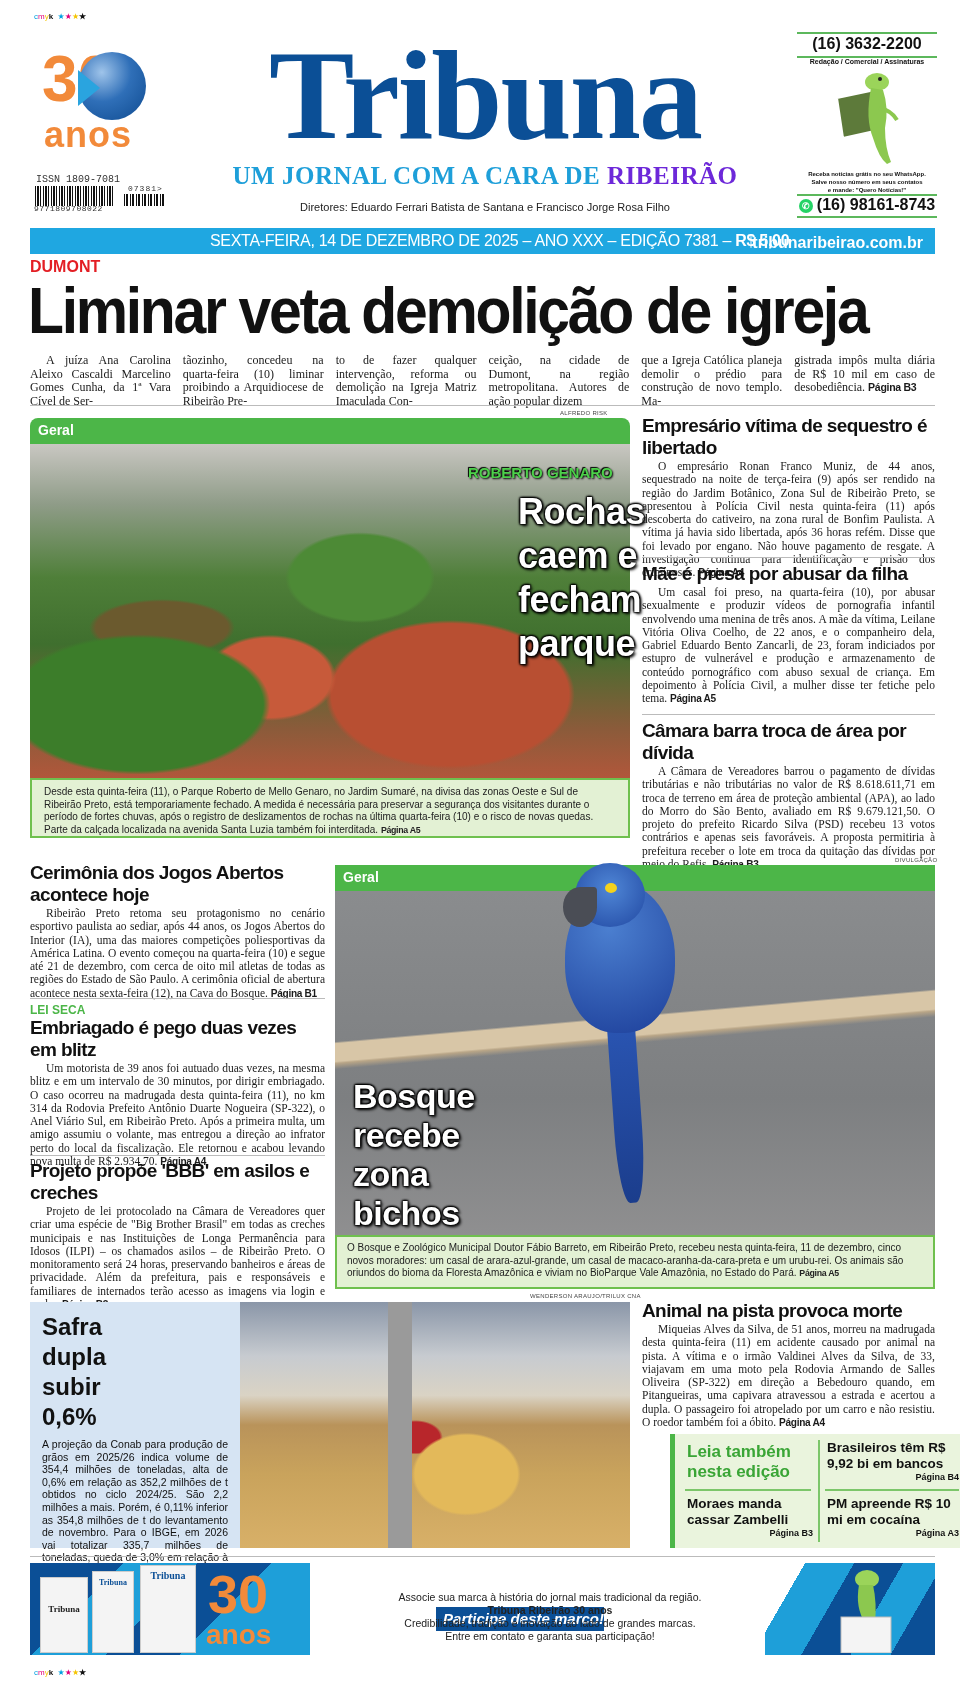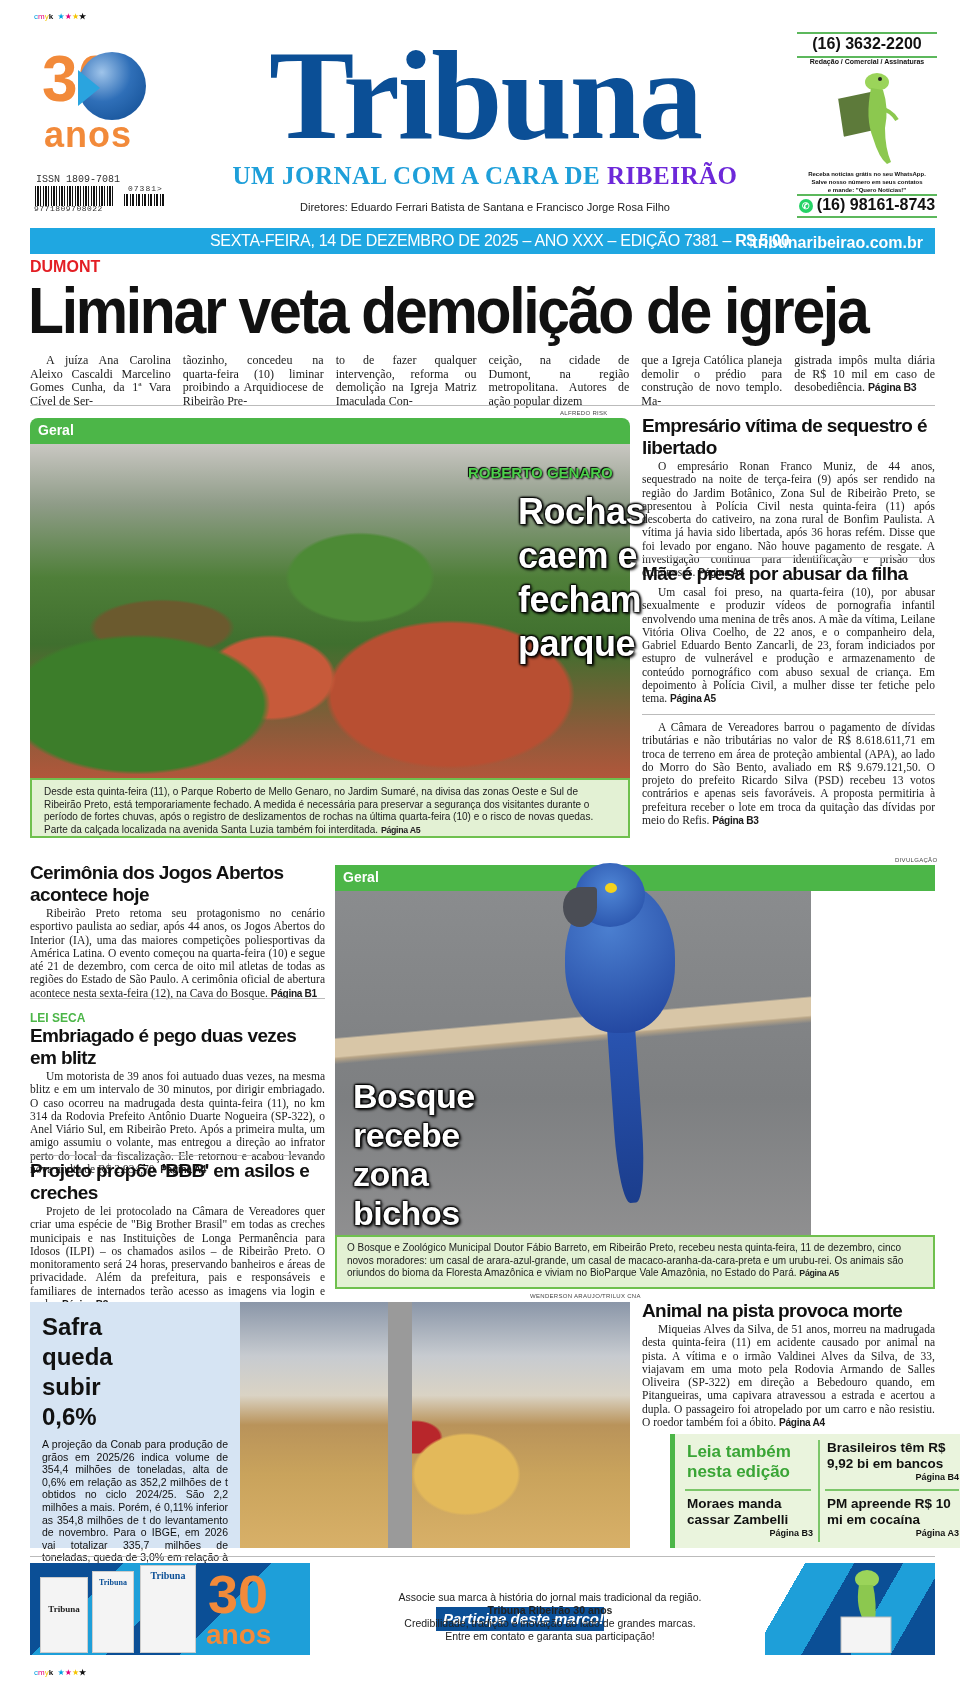--- a/index.html
+++ b/index.html
@@ -82,21 +82,21 @@
   .parrot .tail { position:absolute; left:78px; top:160px; width:28px; height:180px; background: linear-gradient(180deg, #2a55b2, #1b3d8c); border-radius: 0 0 40% 40%; transform: rotate(-4deg); }
 
   .photo-harvest { background:
       radial-gradient(ellipse at 58% 70%, #e3b95a 0 16%, transparent 17%),
       linear-gradient(90deg, transparent 0 38%, #9a9a9a 38% 44%, transparent 44%),
       radial-gradient(ellipse at 45% 55%, #b8262b 0 8%, transparent 9%),
       linear-gradient(180deg, #8a96a8 0%, #c7cbd0 22%, #dad3c4 38%, #b9935a 50%, #c9a35c 70%, #d8b068 100%); }
 
   .article h2 { font: bold 19px "Liberation Sans", sans-serif; color:#111; line-height: 22px; letter-spacing: -0.6px; }
   .article p { font: 11.5px "Liberation Serif", serif; line-height: 13.3px; text-align: justify; text-indent: 16px; margin-top: 1px; }
-  .kicker-green { font: bold 12px "Liberation Sans", sans-serif; color:#4cb648;margin-top:8px; }
+  .kicker-green { font: bold 12px "Liberation Sans", sans-serif; color:#4cb648; }
 
   .safra { background:#d6e4f3; }
   .safra h2 { font: bold 24px "Liberation Sans", sans-serif; line-height: 30px; color:#111; }
   .safra p { font: 10.5px "Liberation Sans", sans-serif; line-height: 12.6px; text-align: justify; color:#111; margin-top: 6px; }
 
   .leia { background:#eaf4dd; border-left: 5px solid #4cb648; margin-left: 28px; }
   .leia .title { font: bold 17px "Liberation Sans", sans-serif; color:#3aa536; line-height: 20px; }
   .leia .item { font: bold 13.5px "Liberation Sans", sans-serif; color:#111; line-height: 16px; }
   .leia .ipg { font: bold 9px "Liberation Sans", sans-serif; color:#111; text-align:right; }
   .leia .hline { height:2px; background:#7cc66a; }
@@ -189,20 +189,21 @@
   <h2>Empresário vítima de sequestro é libertado</h2>
   <p><span>O empresário Ronan Franco Muniz, de 44 anos, sequestrado na noite de terça-feira (9) após ser rendido na região do Jardim Botânico, Zona Sul de Ribeirão Preto, se apresentou à Polícia Civil nesta quinta-feira (11) após descoberta do cativeiro, na zona rural de Bonfim Paulista. A vítima já havia sido libertada, após 36 horas refém. Disse que foi levado por engano. Não houve pagamento de resgate. A investigação continua para identificação e prisão dos criminosos.</span> <span class="pg">Página A4</span></p>
 </div>
 <div class="abs hr" style="left:642px;top:557px;width:293px;"></div>
 <div class="abs article" style="left:642px;top:563px;width:293px;">
   <h2>Mãe é presa por abusar da filha</h2>
   <p><span>Um casal foi preso, na quarta-feira (10), por abusar sexualmente e produzir vídeos de pornografia infantil envolvendo uma menina de três anos. A mãe da vítima, Leilane Vitória Oliva Coelho, de 22 anos, e o companheiro dela, Gabriel Eduardo Bento Zancarli, de 23, foram indiciados por estupro de vulnerável e produção e armazenamento de conteúdo pornográfico com abuso sexual de criança. Em depoimento à Polícia Civil, a mulher disse ter fetiche pelo tema.</span> <span class="pg">Página A5</span></p>
 </div>
 <div class="abs hr" style="left:642px;top:714px;width:293px;"></div>
 <div class="abs article" style="left:642px;top:720px;width:293px;">
+  <h2>Câmara barra troca de área por dívida</h2>
   <p><span>A Câmara de Vereadores barrou o pagamento de dívidas tributárias e não tributárias no valor de R$ 8.618.611,71 em troca de terreno em área de proteção ambiental (APA), ao lado do Morro do São Bento, avaliado em R$ 9.679.121,50. O projeto do prefeito Ricardo Silva (PSD) recebeu 13 votos contrários e apenas seis favoráveis. A proposta permitiria à prefeitura receber o lote em troca da quitação das dívidas por meio do Refis.</span> <span class="pg">Página B3</span></p>
 </div>
 
 <div class="abs article" style="left:30px;top:862px;width:295px;">
   <h2>Cerimônia dos Jogos Abertos acontece hoje</h2>
   <p><span>Ribeirão Preto retoma seu protagonismo no cenário esportivo paulista ao sediar, após 44 anos, os Jogos Abertos do Interior (IA), uma das maiores competições poliesportivas da América Latina. O evento começou na quarta-feira (10) e segue até 21 de dezembro, com cerca de oito mil atletas de todas as regiões do Estado de São Paulo. A cerimônia oficial de abertura acontece nesta sexta-feira (12), na Cava do Bosque.</span> <span class="pg">Página B1</span></p>
 </div>
 <div class="abs hr" style="left:30px;top:998px;width:295px;"></div>
 <div class="abs article" style="left:30px;top:1003px;width:295px;">
   <div class="kicker-green">LEI SECA</div>
@@ -210,42 +211,42 @@
   <p><span>Um motorista de 39 anos foi autuado duas vezes, na mesma blitz e em um intervalo de 30 minutos, por dirigir embriagado. O caso ocorreu na madrugada desta quinta-feira (11), no km 314 da Rodovia Prefeito Antônio Duarte Nogueira (SP-322), o Anel Viário Sul, em Ribeirão Preto. Após a primeira multa, um amigo assumiu o volante, mas entregou a direção ao infrator perto do local da fiscalização. Ele retornou e acabou levando nova multa de R$ 2.934,70.</span> <span class="pg">Página A4</span></p>
 </div>
 <div class="abs hr" style="left:30px;top:1155px;width:295px;"></div>
 <div class="abs article" style="left:30px;top:1160px;width:295px;">
   <h2>Projeto propõe 'BBB' em asilos e creches</h2>
   <p><span>Projeto de lei protocolado na Câmara de Vereadores quer criar uma espécie de "Big Brother Brasil" em todas as creches municipais e nas Instituições de Longa Permanência para Idosos (ILPI) – os chamados asilos – de Ribeirão Preto. O monitoramento será 24 horas, preservando banheiros e áreas de privacidade. Além da prefeitura, pais e responsáveis e familiares de internados terão acesso as imagens via login e senha.</span> <span class="pg">Página B3</span></p>
 </div>
 
 <div class="abs credit" style="left:895px;top:857px;">DIVULGAÇÃO</div>
 <div class="abs section-tag" style="left:335px;top:865px;width:600px;height:26px;border-radius:0;">Geral</div>
-<div class="abs photo-parrot" style="left:335px;top:891px;width:476px;height:344px;">
+<div class="abs photo-parrot" style="left:335px;top:891px;width:600px;height:344px;">
   <div class="parrot" style="left:200px;top:-28px;">
     <div class="tail"></div>
     <div class="body"></div>
     <div class="head"></div>
     <div class="beak"></div>
     <div class="eye"></div>
   </div>
   <div class="abs overlay-hl" style="left:18px;top:186px;font-size:34px;line-height:39px;">
     <div>Bosque</div>
     <div>recebe</div>
     <div>zona</div>
     <div>bichos</div>
   </div>
 </div>
 <div class="abs capbox" style="left:335px;top:1235px;width:600px;height:54px;padding:5px 10px;"><span>O Bosque e Zoológico Municipal Doutor Fábio Barreto, em Ribeirão Preto, recebeu nesta quinta-feira, 11 de dezembro, cinco novos moradores: um casal de arara-azul-grande, um casal de macaco-aranha-da-cara-preta e um urubu-rei. Os animais são oriundos do bioma da Floresta Amazônica e viviam no BioParque Vale Amazônia, no Estado do Pará.</span> <span class="pg">Página A5</span></div>
 
 <div class="abs credit" style="left:530px;top:1293px;">WENDERSON ARAUJO/TRILUX CNA</div>
 <div class="abs safra" style="left:30px;top:1302px;width:210px;height:246px;padding:10px 12px;">
   <h2>
     <div>Safra</div>
-    <div>queda</div>
+    <div>dupla</div>
     <div>subir</div>
     <div>0,6%</div>
   </h2>
   <p><span>A projeção da Conab para produção de grãos em 2025/26 indica volume de 354,4 milhões de toneladas, alta de 0,6% em relação as 352,2 milhões de t obtidos no ciclo 2024/25. São 2,2 milhões a mais. Porém, é 0,11% inferior as 354,8 milhões de t do levantamento de novembro. Para o IBGE, em 2026 vai totalizar 335,7 milhões de toneladas, queda de 3,0% em relação à deste ano, estimada em 345,9 milhões, novo recorde.</span> <span class="pg">Página B4</span></p>
 </div>
 <div class="abs photo-harvest" style="left:240px;top:1302px;width:390px;height:246px;"></div>
 
 <div class="abs article" style="left:642px;top:1300px;width:293px;">
   <h2>Animal na pista provoca morte</h2>
   <p><span>Miqueias Alves da Silva, de 51 anos, morreu na madrugada desta quinta-feira (11) em acidente causado por animal na pista. A vítima e o irmão Valdinei Alves da Silva, de 33, viajavam em uma moto pela Rodovia Armando de Salles Oliveira (SP-322) em direção a Bebedouro quando, em Pitangueiras, uma capivara atravessou a estrada e acertou a dupla. O passageiro foi atropelado por um carro e não resistiu. O roedor também foi a óbito.</span> <span class="pg">Página A4</span></p>

